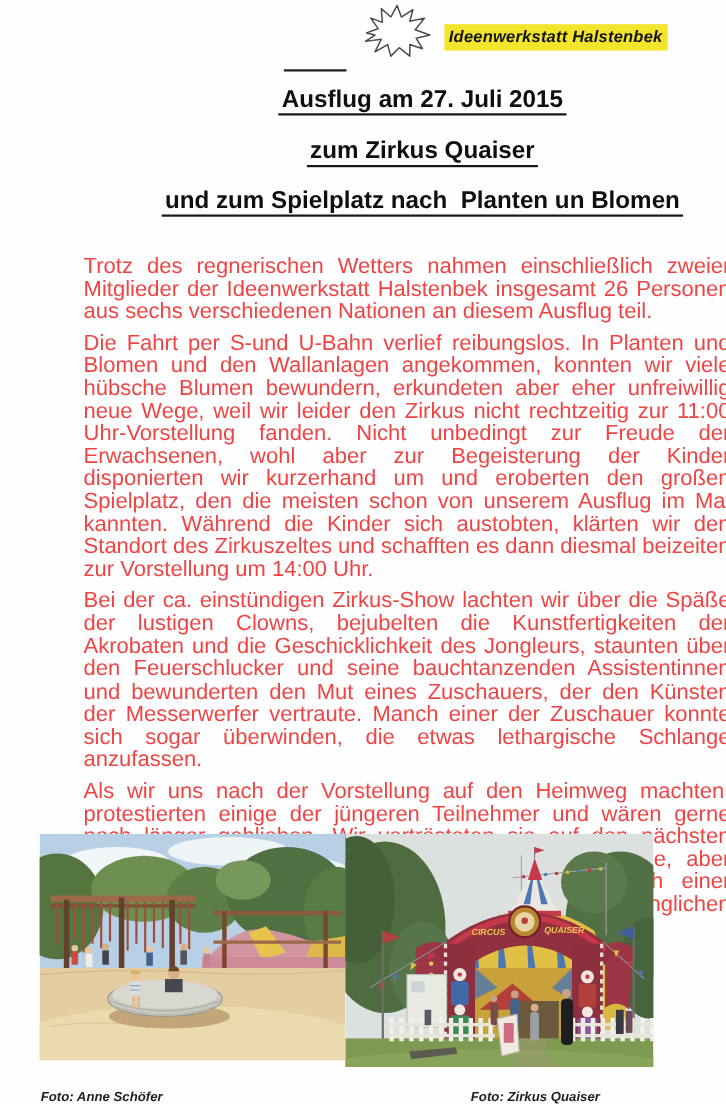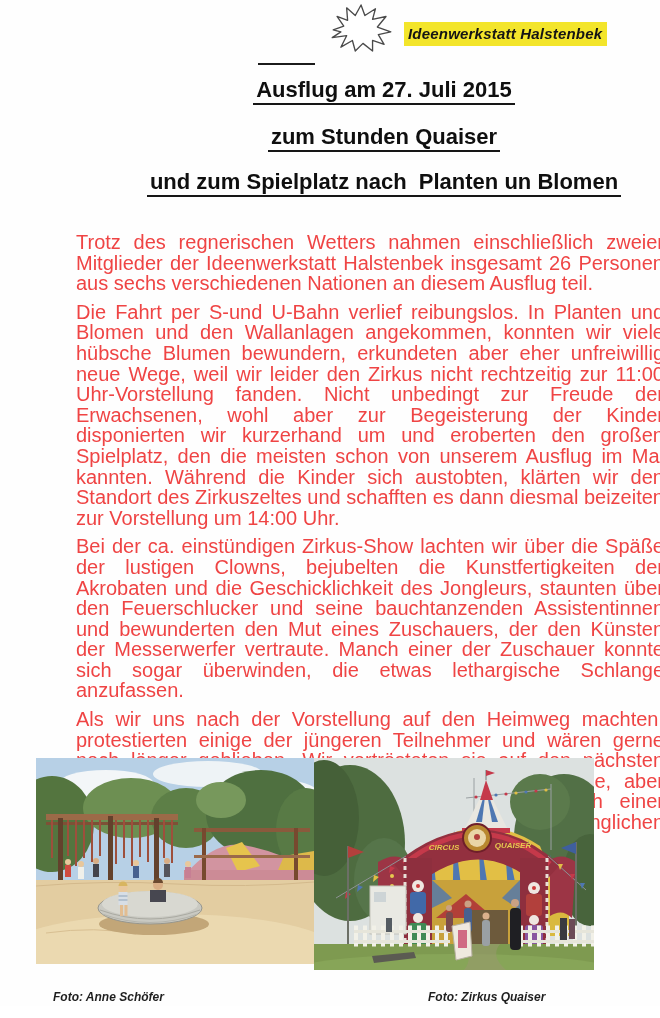--- a/index.html
+++ b/index.html
@@ -25,38 +25,38 @@
   .bodytext{margin:36px 36px 0 36px;}
   .bodytext p{
     font-size:20px;line-height:20.6px;text-align:justify;margin:0 0 8px 0;color:#ef4444;
     text-justify:inter-word;
   }
   .byline{margin:10px 36px 0 36px;font-style:italic;font-size:12px;color:#0c4a6e;}
   
   .photos{position:absolute;left:36px;top:758px;display:flex;}
   .photo{display:block;}
   .cap{position:absolute;top:990px;font-style:italic;font-weight:600;font-size:12px;color:#1f1f1f;}
-  .cap.left{left:37px;margin-left:16px;}
+  .cap.left{left:37px;}
   .cap.right{left:428px;font-style:italic;}
 </style>
 </head>
 <body>
 
 <div class="page">
 
   <svg class="logo-star" viewBox="0 0 64 50">
     <polygon fill="#ffffff" stroke="#4a4a4a" stroke-width="1.4" stroke-linejoin="round" points="2,27 13,23 6,13 17,17 16,4 25,12 31,1 35,12 46,5 43,16 57,13 48,24 62,29 49,32 55,42 43,38 43,49 33,41 25,49 22,38 10,45 16,33 1,35 10,29"></polygon>
   </svg>
   <div class="logo-name">Ideenwerkstatt Halstenbek</div>
 
   <div class="pre-rule"></div>
 
   <div class="headings">
     <div class="head h1"><span>Ausflug am 27. Juli 2015</span></div>
-    <div class="head h2"><span>zum Stunden Quaiser</span></div>
+    <div class="head h2"><span>zum Zirkus Quaiser</span></div>
     <div class="head h3"><span>und zum Spielplatz nach  Planten un Blomen</span></div>
   </div>
 
   <div class="bodytext">
     <p>Trotz des regnerischen Wetters nahmen einschließlich zweier Mitglieder der Ideenwerkstatt Halstenbek insgesamt 26 Personen aus sechs verschiedenen Nationen an diesem Ausflug teil.</p>
     <p>Die Fahrt per S-und U-Bahn verlief reibungslos. In Planten und Blomen und den Wallanlagen angekommen, konnten wir viele hübsche Blumen bewundern, erkundeten aber eher unfreiwillig neue Wege, weil wir leider den Zirkus nicht rechtzeitig zur 11:00 Uhr-Vorstellung fanden. Nicht unbedingt zur Freude der Erwachsenen, wohl aber zur Begeisterung der Kinder disponierten wir kurzerhand um und eroberten den großen Spielplatz, den die meisten schon von unserem Ausflug im Mai kannten. Während die Kinder sich austobten, klärten wir den Standort des Zirkuszeltes und schafften es dann diesmal beizeiten zur Vorstellung um 14:00 Uhr.</p>
     <p>Bei der ca. einstündigen Zirkus-Show lachten wir über die Späße der lustigen Clowns, bejubelten die Kunstfertigkeiten der Akrobaten und die Geschicklichkeit des Jongleurs, staunten über den Feuerschlucker und seine bauchtanzenden Assistentinnen und bewunderten den Mut eines Zuschauers, der den Künsten der Messerwerfer vertraute. Manch einer der Zuschauer konnte sich sogar überwinden, die etwas lethargische Schlange anzufassen.</p>
     <p>Als wir uns nach der Vorstellung auf den Heimweg machten, protestierten einige der jüngeren Teilnehmer und wären gerne noch länger geblieben. Wir vertrösteten sie auf den nächsten Ausflug und kamen nach sieben Stunden etwas müde, aber zufrieden wieder in Halstenbek an. Die Frage nach einer Wiederholung zeigte uns, dass es allen trotz der anfänglichen Panne gefallen hat.</p>
   </div>
   <div class="byline">Christine Blankenburg</div>

